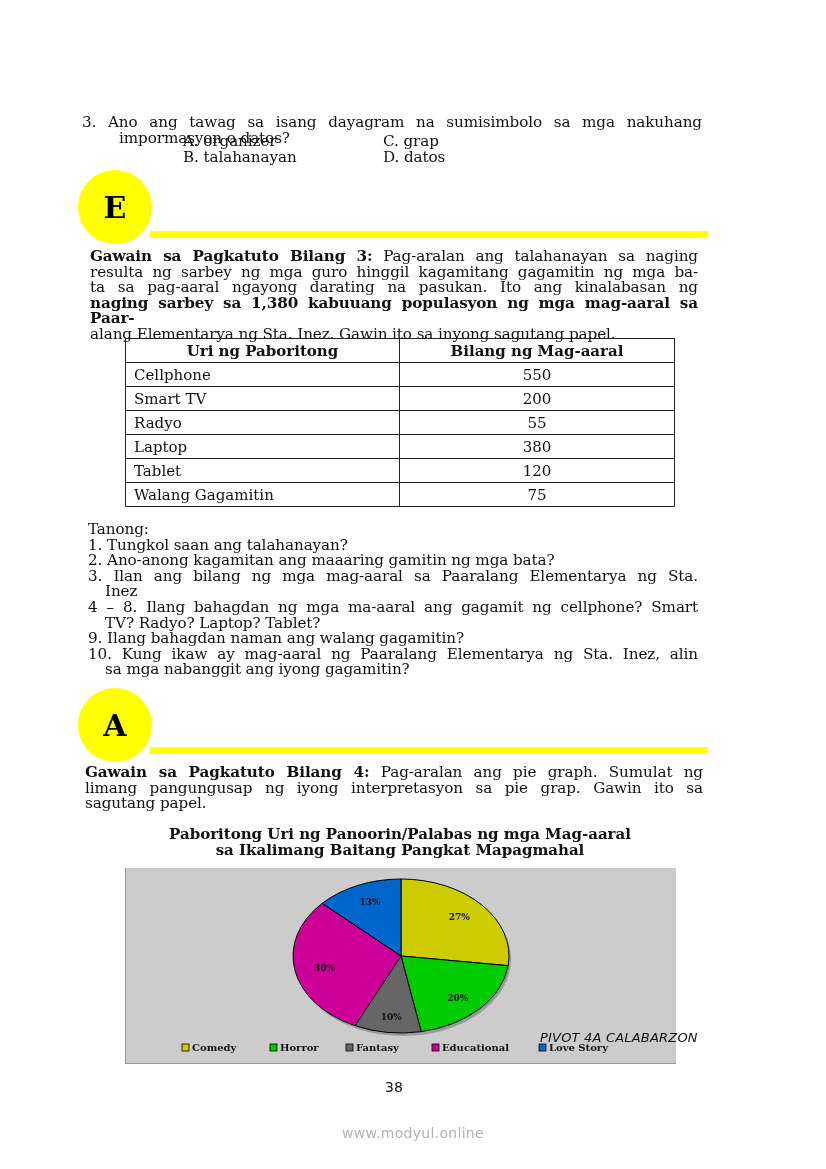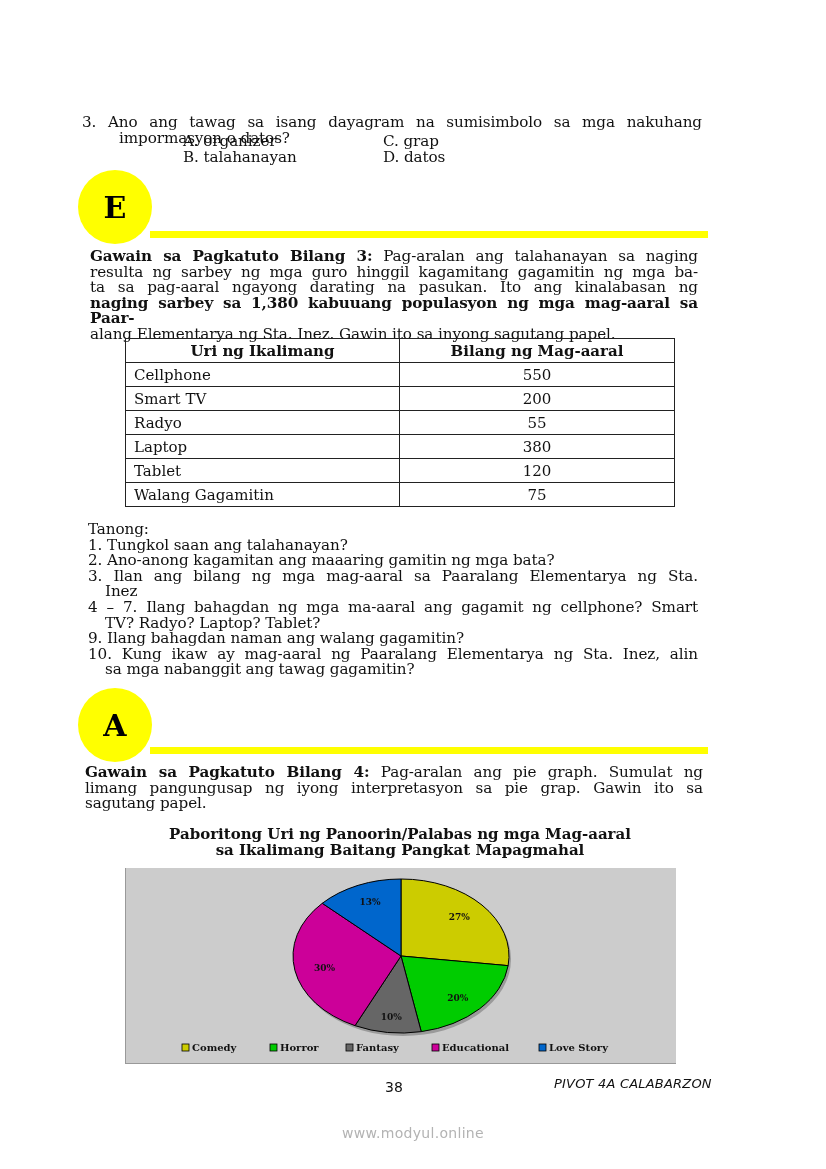--- a/index.html
+++ b/index.html
@@ -34,22 +34,22 @@
   .questions .line { display: block; }
   .questions .ind { padding-left: 17px; }
 
   .chart-title { left: 125px; top: 826px; width: 550px; text-align: center;
                  font-family: "DejaVu Serif", serif; font-weight: bold; font-size: 15px; line-height: 16px; }
   .chart-box { left: 125px; top: 868px; width: 550px; height: 195px; background: #cccccc;
                border-left: 1px solid #999; border-bottom: 1px solid #999; }
   .chart-box svg { position: absolute; left: 0; top: 0; }
 
   .page-num { left: 385px; top: 1079px; font-family: "DejaVu Sans", sans-serif; font-size: 14px; }
-  .footer-brand { left: 540px; top: 1076px; font-family: "DejaVu Sans", sans-serif; font-style: italic;
-                  font-size: 13px; letter-spacing: 0.2px; margin-left: 14px; }
+  .footer-brand { left: 540px; top: 1030px; font-family: "DejaVu Sans", sans-serif; font-style: italic;
+                  font-size: 13px; letter-spacing: 0.2px; }
   .watermark { left: 0; top: 1125px; width: 826px; text-align: center;
                font-family: "DejaVu Sans", sans-serif; font-size: 14px; color: #b3b3b3; letter-spacing: 0.3px; }
 </style>
 </head>
 <body>
 
 <div class="abs txt q3 just">
   <span class="stem" style="text-align:justify;text-align-last:justify;">3. Ano ang tawag sa isang dayagram na sumisimbolo sa mga nakuhang</span>
   <span class="stem cont">impormasyon o datos?</span>
 </div>
@@ -75,21 +75,21 @@
   </div>
   <div style="text-align:justify;text-align-last:justify;">resulta ng sarbey ng mga guro hinggil  kagamitang gagamitin ng mga ba-</div>
   <div style="text-align:justify;text-align-last:justify;">ta sa pag-aaral ngayong darating na pasukan. Ito ang kinalabasan ng</div>
   <div style="text-align:justify;text-align-last:justify;font-weight:bold;">naging sarbey sa 1,380 kabuuang populasyon ng mga mag-aaral sa Paar-</div>
   <div>alang Elementarya ng Sta. Inez. Gawin ito sa inyong sagutang papel.</div>
 </div>
 
 <table class="survey">
   <thead>
     <tr>
-      <th>Uri ng Ikalimang</th>
+      <th>Uri ng Paboritong</th>
       <th>Bilang ng Mag-aaral</th>
     </tr>
   </thead>
   <tbody>
     <tr>
         <td>Cellphone</td>
         <td class="val">550</td>
       </tr>
     <tr>
         <td>Smart TV</td>
@@ -113,25 +113,25 @@
       </tr>
   </tbody>
 </table>
 
 <div class="abs txt questions">
   <span class="line">Tanong:</span>
   <span class="line">1. Tungkol saan ang talahanayan?</span>
   <span class="line">2. Ano-anong kagamitan ang maaaring gamitin ng mga bata?</span>
   <span class="line" style="text-align:justify;text-align-last:justify;">3. Ilan ang bilang ng mga mag-aaral sa Paaralang Elementarya ng Sta.</span>
   <span class="line ind">Inez</span>
-  <span class="line" style="text-align:justify;text-align-last:justify;">4 – 7. Ilang bahagdan ng mga ma-aaral ang gagamit ng cellphone? Smart</span>
+  <span class="line" style="text-align:justify;text-align-last:justify;">4 – 8. Ilang bahagdan ng mga ma-aaral ang gagamit ng cellphone? Smart</span>
   <span class="line ind">TV? Radyo? Laptop? Tablet?</span>
   <span class="line">9. Ilang bahagdan naman ang walang gagamitin?</span>
   <span class="line" style="text-align:justify;text-align-last:justify;">10. Kung ikaw ay mag-aaral ng Paaralang Elementarya ng Sta. Inez, alin</span>
-  <span class="line ind">sa mga nabanggit ang tawag gagamitin?</span>
+  <span class="line ind">sa mga nabanggit ang iyong gagamitin?</span>
 </div>
 
 <div class="abs badge" style="left:78px; top:688px;">
   <span>A</span>
 </div>
 <div class="abs bar" style="left:150px; top:747px; width:558px;"></div>
 
 <div class="abs txt para" style="left:85px; width:618px; top:765px;">
   <div style="text-align:justify;text-align-last:justify;">
     <b>Gawain sa Pagkatuto Bilang 4:</b><span>  Pag-aralan ang pie graph. Sumulat ng</span>

